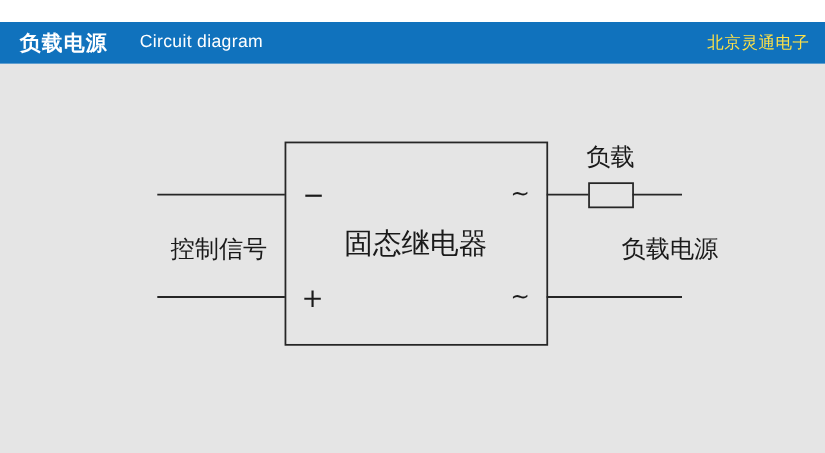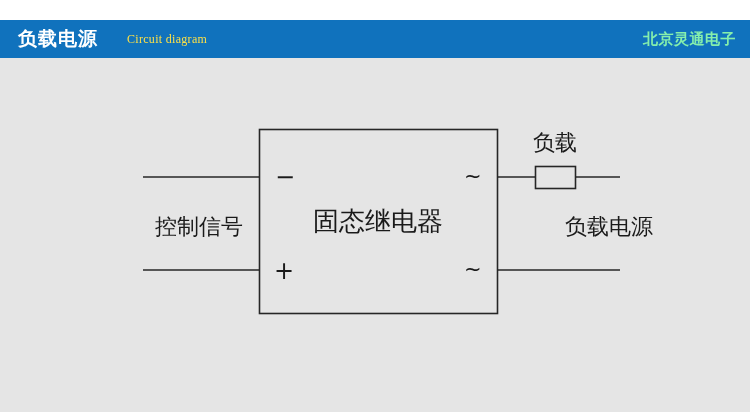--- a/index.html
+++ b/index.html
@@ -40,38 +40,36 @@
     color: #ffffff;
     letter-spacing: 1px;
     white-space: nowrap;
     font-family: "DejaVu Sans", "Liberation Sans", sans-serif;
   }
   .header-title-en {
     position: absolute;
     left: 127px;
     top: 50%;
     transform: translateY(-50%);
-    font-size: 12px;
+    font-size: 16px;
     font-weight: normal;
-    color: #fde047;
+    color: #ffffff;
     white-space: nowrap;
     letter-spacing: 0.3px;
-    font-family: Liberation Serif, serif;
   }
   .header-brand {
     position: absolute;
     right: 14px;
     top: 50%;
     transform: translateY(-50%);
     font-size: 15px;
-    color: #86efac;
+    color: #fde047;
     white-space: nowrap;
     letter-spacing: 0.5px;
     font-family: "DejaVu Sans", "Liberation Sans", sans-serif;
-    font-weight: bold;
   }
   
   .canvas {
     position: absolute;
     left: 0;
     top: 58px;
     width: 750px;
     height: 354px;
     background: #e5e5e5;
   }

